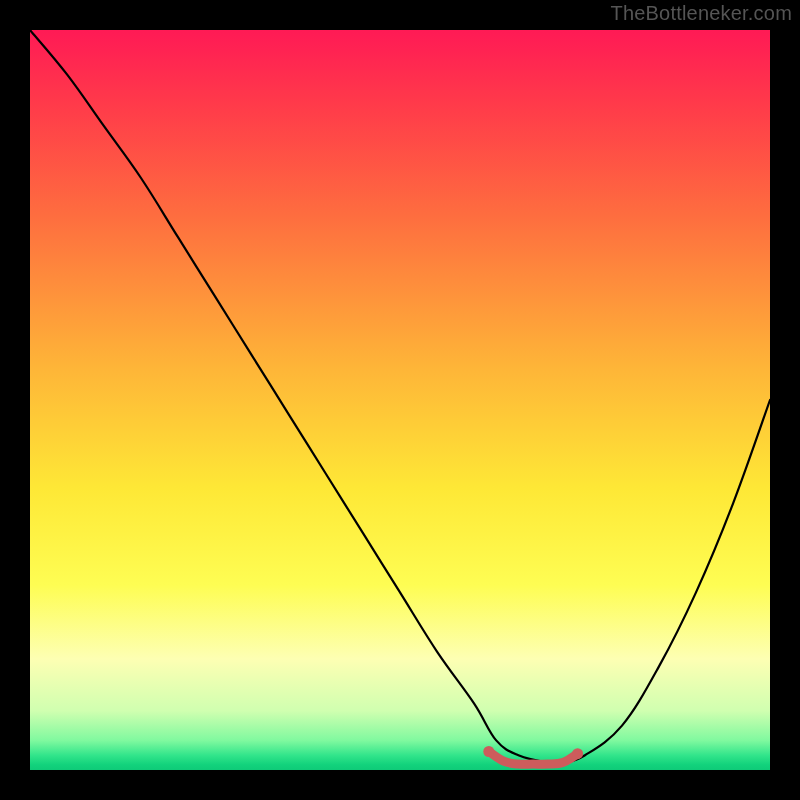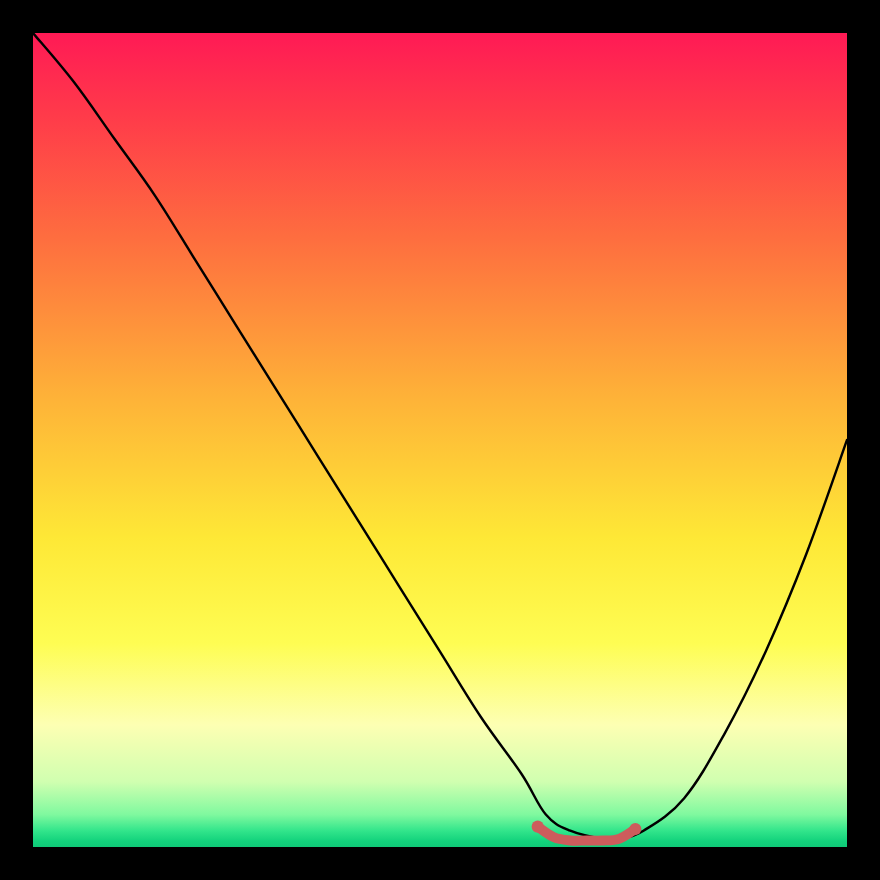--- a/index.html
+++ b/index.html
@@ -58,20 +58,21 @@
     left: 0; top: 0;
     width: 740px;
     height: 740px;
     z-index: 2;
   }
 </style>
 </head>
 <body>
 
 <div class="frame">
+  <div class="watermark">TheBottleneker.com</div>
   <div class="plot-area">
     <div class="gradient-bg"></div>
     <svg class="curve" viewBox="0 0 740 740" preserveAspectRatio="none">
       <path id="curve-path" fill="none" stroke="#000" stroke-width="2.2" stroke-linejoin="round" stroke-linecap="round" d="M 0 0 C 6.66 7.992000000000016, 23.68 27.084000000000085, 37 44.40000000000009 C 50.32 61.71600000000009, 60.68 77.55200000000006, 74 96.20000000000005 C 87.32 114.84800000000003, 97.68 128.02, 111 148 C 124.32 167.98, 134.68 185.88800000000006, 148 207.20000000000005 C 161.32 228.51200000000003, 171.68 245.088, 185 266.4 C 198.32 287.712, 208.68 304.28799999999995, 222 325.59999999999997 C 235.32 346.912, 245.68 363.488, 259 384.8 C 272.32 406.112, 282.68 422.688, 296 444 C 309.32 465.312, 319.68 481.888, 333 503.2 C 346.32 524.512, 356.68 541.088, 370 562.4 C 383.32 583.712, 393.68000000000006 601.62, 407.00000000000006 621.6 C 420.32000000000005 641.58, 433.344 657.4159999999999, 444 673.4 C 454.656 689.384, 458.20799999999997 701.076, 466.2 710.4 C 474.192 719.7239999999999, 479.076 721.2040000000001, 488.40000000000003 725.2 C 497.72400000000005 729.196, 510.00800000000004 731.268, 518 732.6 C 525.992 733.932, 526.14 733.932, 532.8 732.6 C 539.4599999999999 731.268, 544.3439999999999 731.86, 555 725.2 C 565.6560000000001 718.5400000000001, 578.68 711.5840000000001, 592 695.6 C 605.32 679.616, 615.68 660.376, 629 636.4 C 642.32 612.424, 652.68 591.704, 666 562.4 C 679.32 533.096, 689.68 508.232, 703 473.6 C 716.32 438.968, 733.34 388.648, 740 370"></path>
       <path id="marker-path" fill="none" stroke="#cd5c5c" stroke-width="9" stroke-linecap="round" stroke-linejoin="round" d="M 458.8 721.5 C 461.464 723.2316, 468.272 728.8556, 473.6 731.12 C 478.92800000000005 733.3844, 483.072 733.5472000000001, 488.40000000000003 734.08 C 493.72800000000007 734.6128, 497.87200000000007 734.08, 503.20000000000005 734.08 C 508.528 734.08, 512.672 734.3464, 518 734.08 C 523.328 733.8136000000001, 527.472 734.4648, 532.8 732.6 C 538.1279999999999 730.7352000000001, 544.936 725.3184, 547.6 723.72"></path>
       <circle id="marker-start" r="5.5" fill="#cd5c5c" cx="458.8" cy="721.5"></circle>
       <circle id="marker-end" r="5.5" fill="#cd5c5c" cx="547.6" cy="723.72"></circle>
     </svg>
   </div>
 </div>

